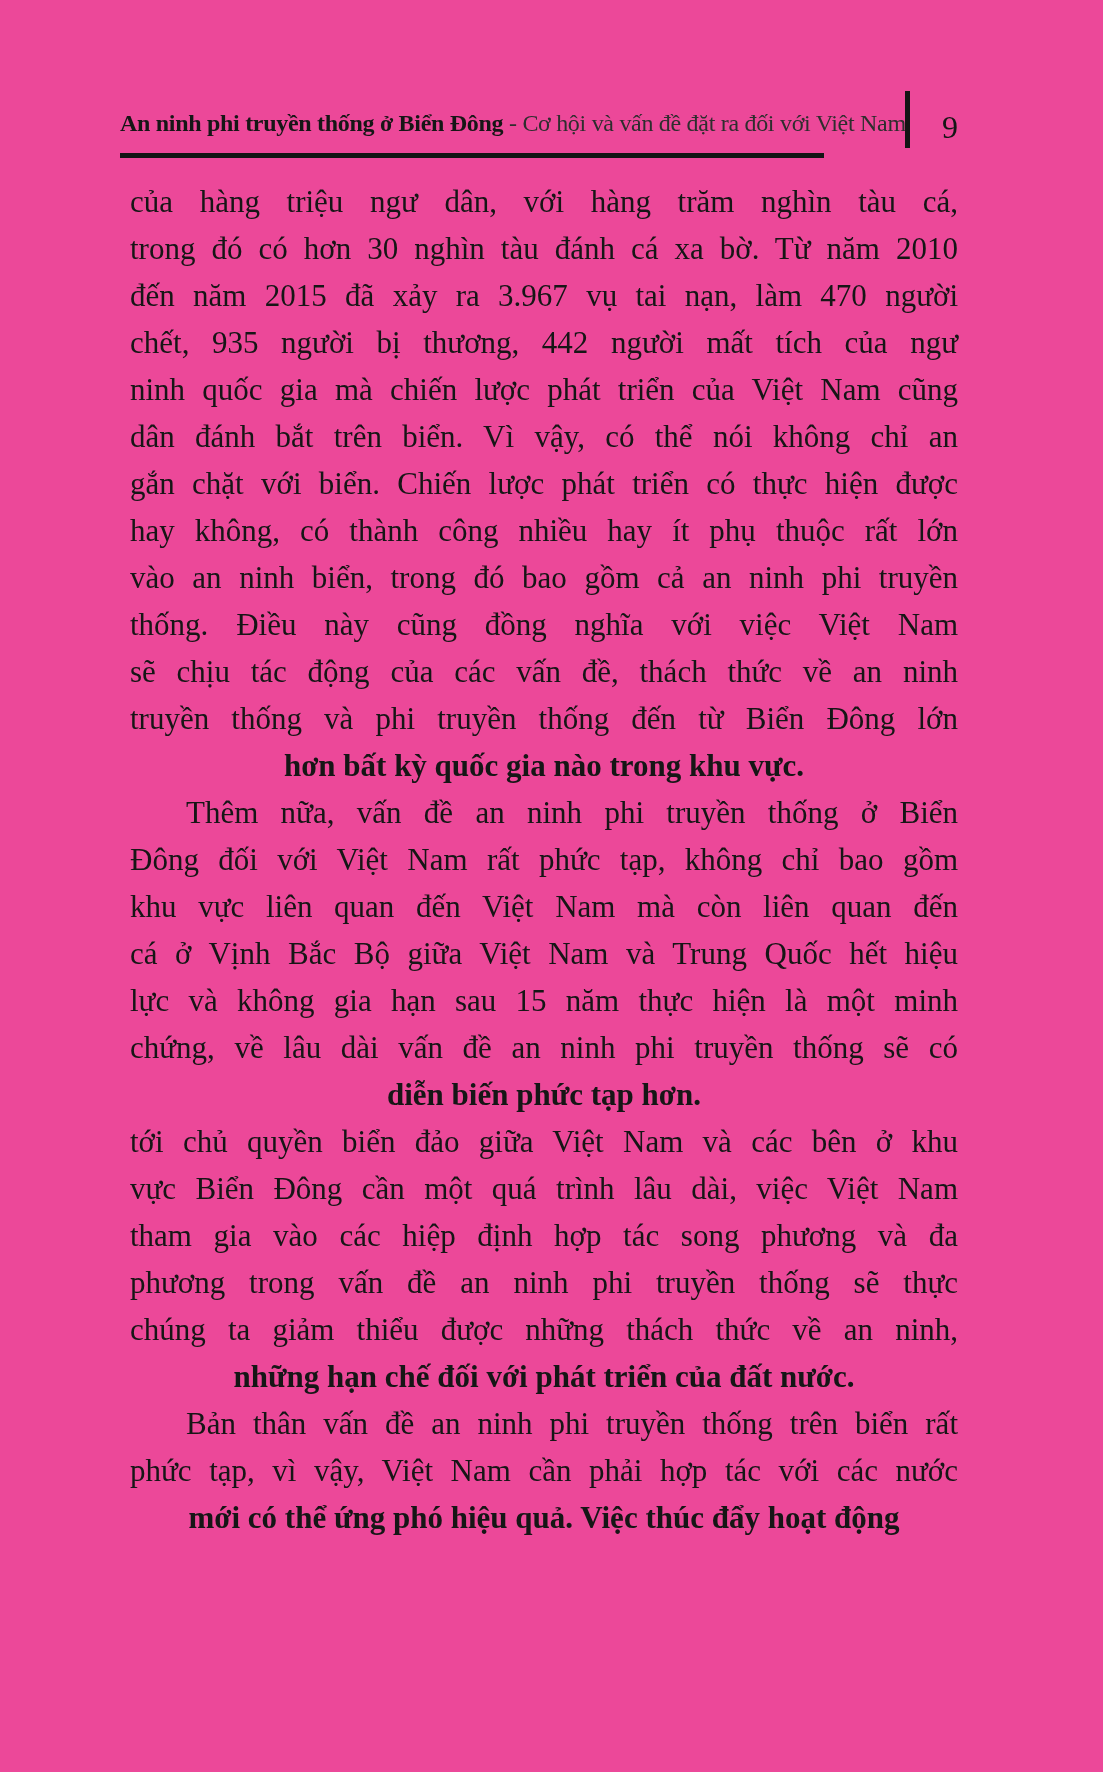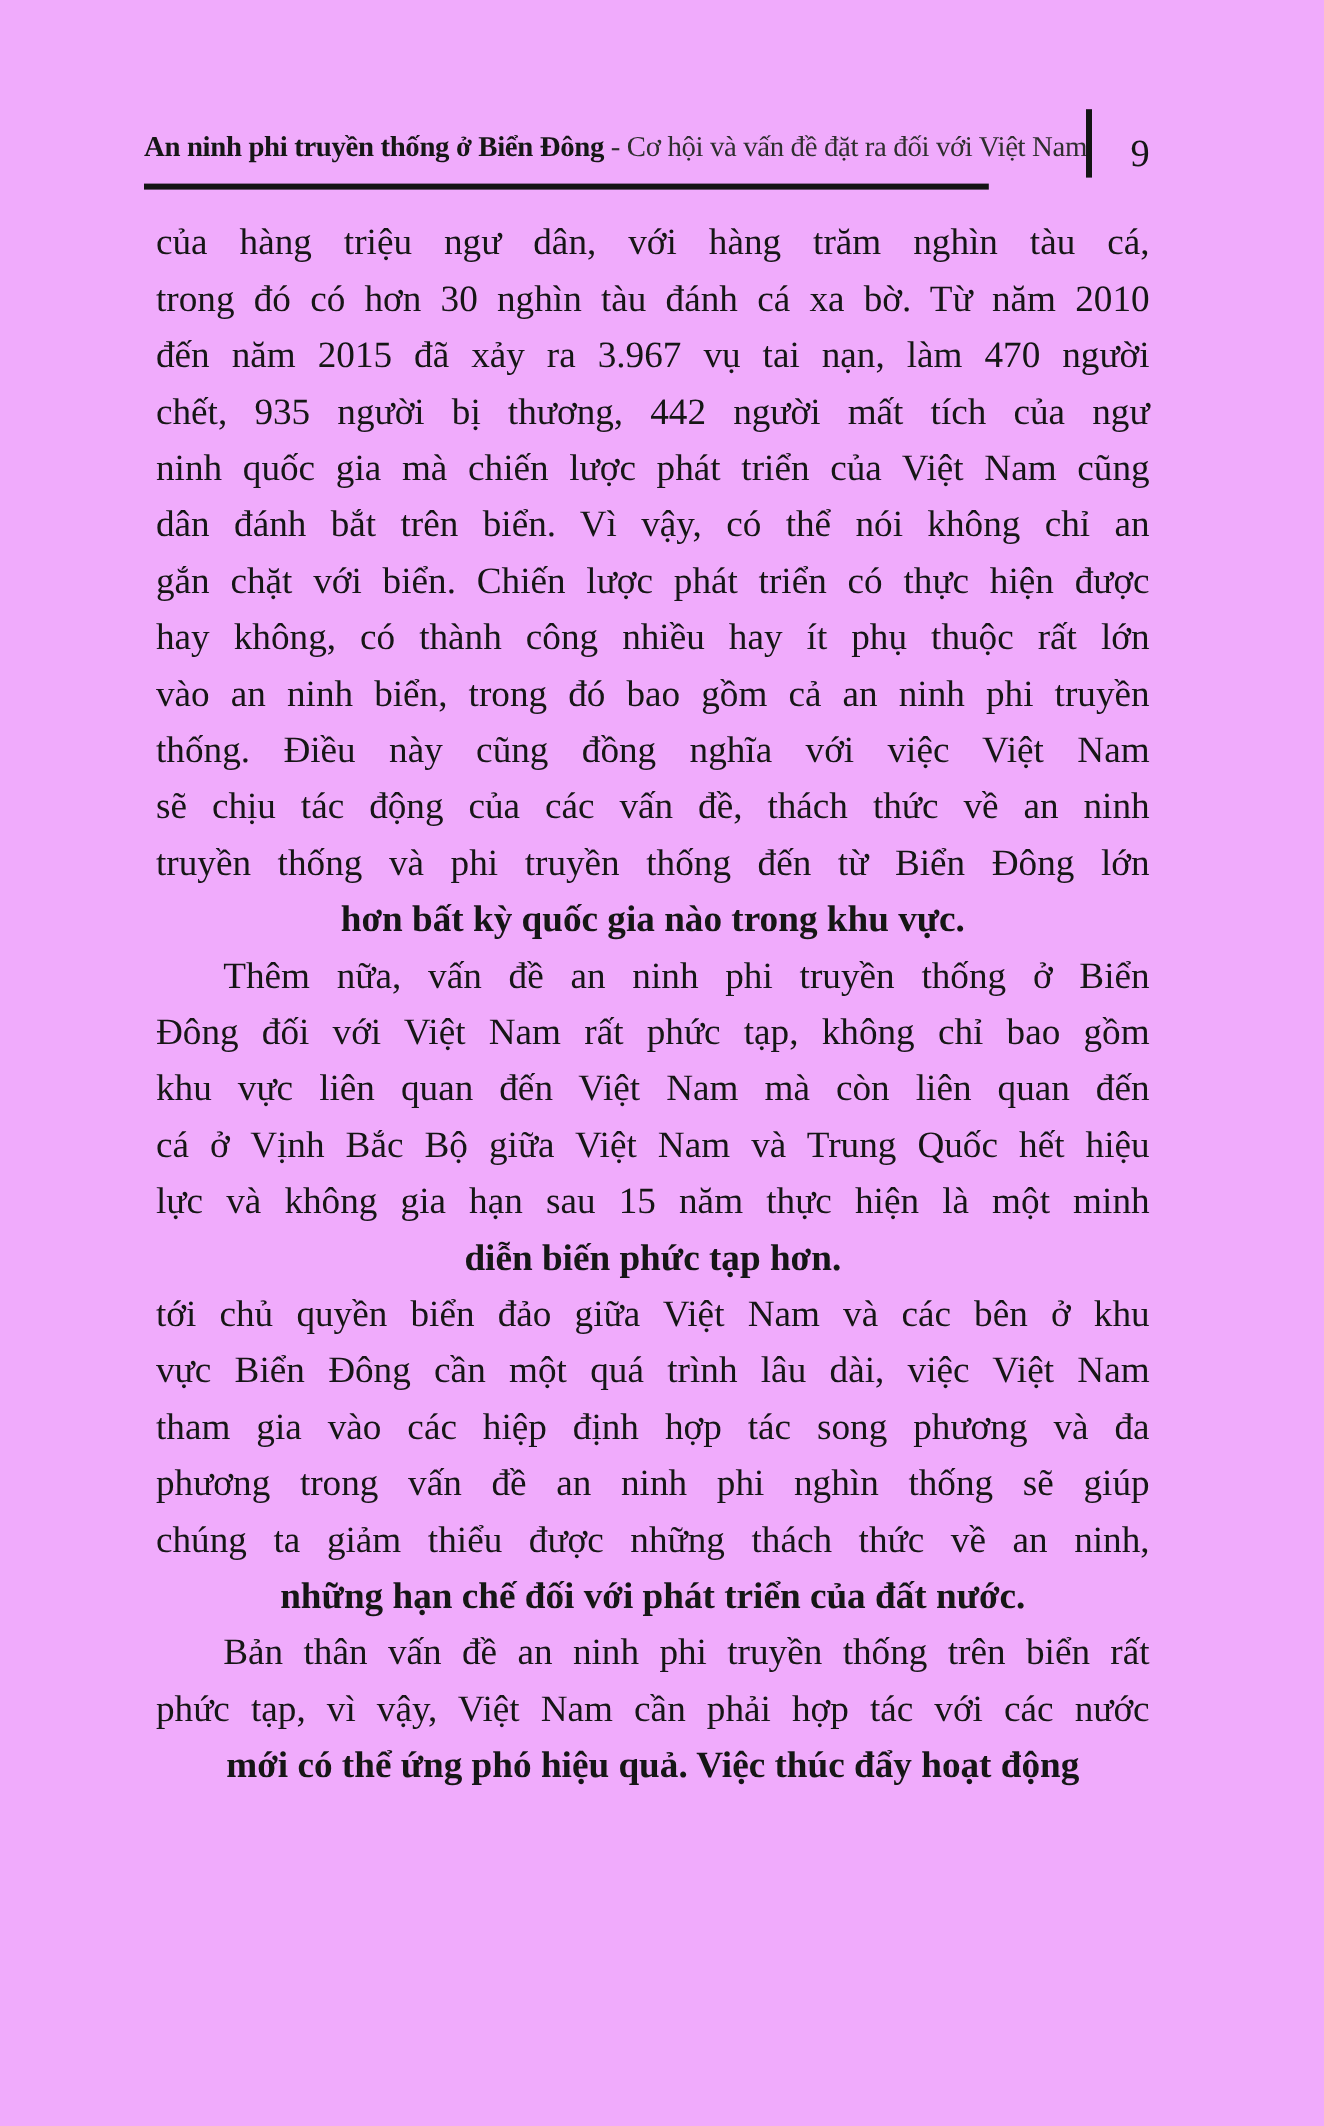--- a/index.html
+++ b/index.html
@@ -5,21 +5,21 @@
   html, body {
     margin: 0;
     padding: 0;
     background: #e8e8e8;
   }
   .page {
     position: relative;
     width: 1103px;
     height: 1772px;
     margin: 0 auto;
-    background: #f0abfc;
+    background: #ec4899;
     color: #161616;
     font-family: "Liberation Serif", "DejaVu Serif", serif;
     overflow: hidden;
   }
   
   .header-title {
     position: absolute;
     left: 120px;
     top: 108px;
     width: 720px;
@@ -110,25 +110,26 @@
       <div class="line">vào an ninh biển, trong đó bao gồm cả an ninh phi truyền</div>
       <div class="line">thống. Điều này cũng đồng nghĩa với việc Việt Nam</div>
       <div class="line">sẽ chịu tác động của các vấn đề, thách thức về an ninh</div>
       <div class="line">truyền thống và phi truyền thống đến từ Biển Đông lớn</div>
       <div class="line last">hơn bất kỳ quốc gia nào trong khu vực.</div>
       <div class="line indent">Thêm nữa, vấn đề an ninh phi truyền thống ở Biển</div>
       <div class="line">Đông đối với Việt Nam rất phức tạp, không chỉ bao gồm</div>
       <div class="line">khu vực liên quan đến Việt Nam mà còn liên quan đến</div>
       <div class="line">cá ở Vịnh Bắc Bộ giữa Việt Nam và Trung Quốc hết hiệu</div>
       <div class="line">lực và không gia hạn sau 15 năm thực hiện là một minh</div>
+      <div class="line">chứng, về lâu dài vấn đề an ninh phi truyền thống sẽ có</div>
       <div class="line last">diễn biến phức tạp hơn.</div>
       <div class="line">tới chủ quyền biển đảo giữa Việt Nam và các bên ở khu</div>
       <div class="line">vực Biển Đông cần một quá trình lâu dài, việc Việt Nam</div>
       <div class="line">tham gia vào các hiệp định hợp tác song phương và đa</div>
-      <div class="line">phương trong vấn đề an ninh phi nghìn thống sẽ giúp</div>
+      <div class="line">phương trong vấn đề an ninh phi truyền thống sẽ thực</div>
       <div class="line">chúng ta giảm thiểu được những thách thức về an ninh,</div>
       <div class="line last">những hạn chế đối với phát triển của đất nước.</div>
       <div class="line indent">Bản thân vấn đề an ninh phi truyền thống trên biển rất</div>
       <div class="line">phức tạp, vì vậy, Việt Nam cần phải hợp tác với các nước</div>
       <div class="line last">mới có thể ứng phó hiệu quả. Việc thúc đẩy hoạt động</div>
     </div>
 
 </div>
 
 </body></html>

